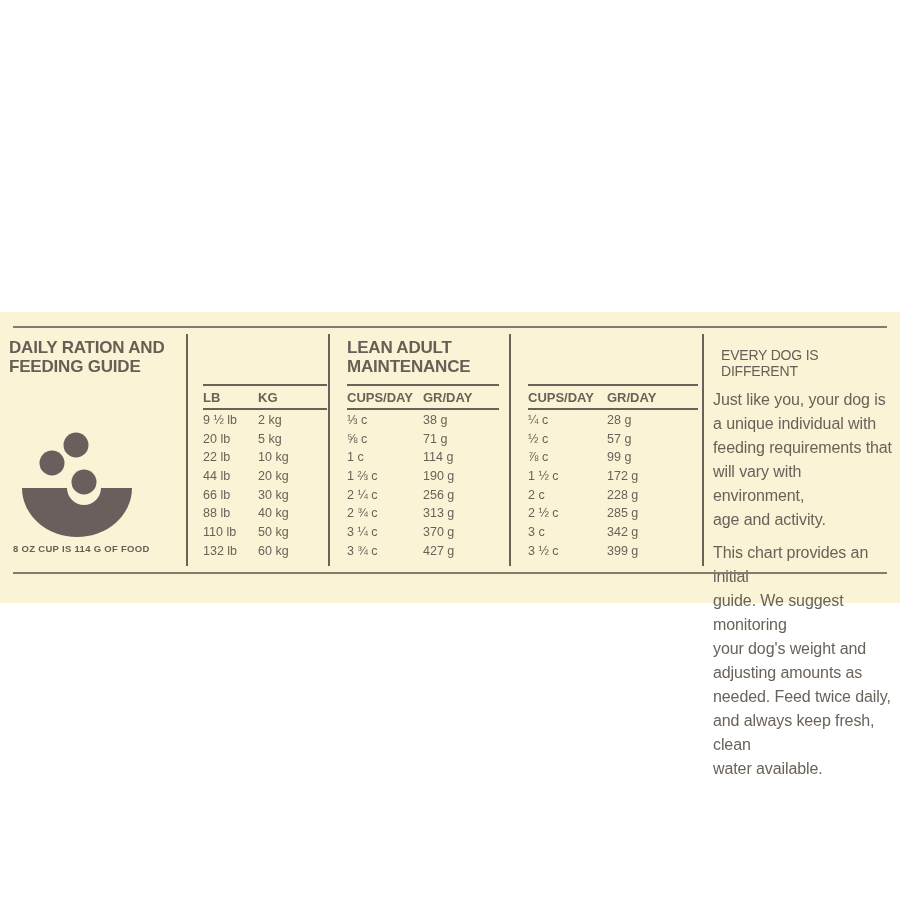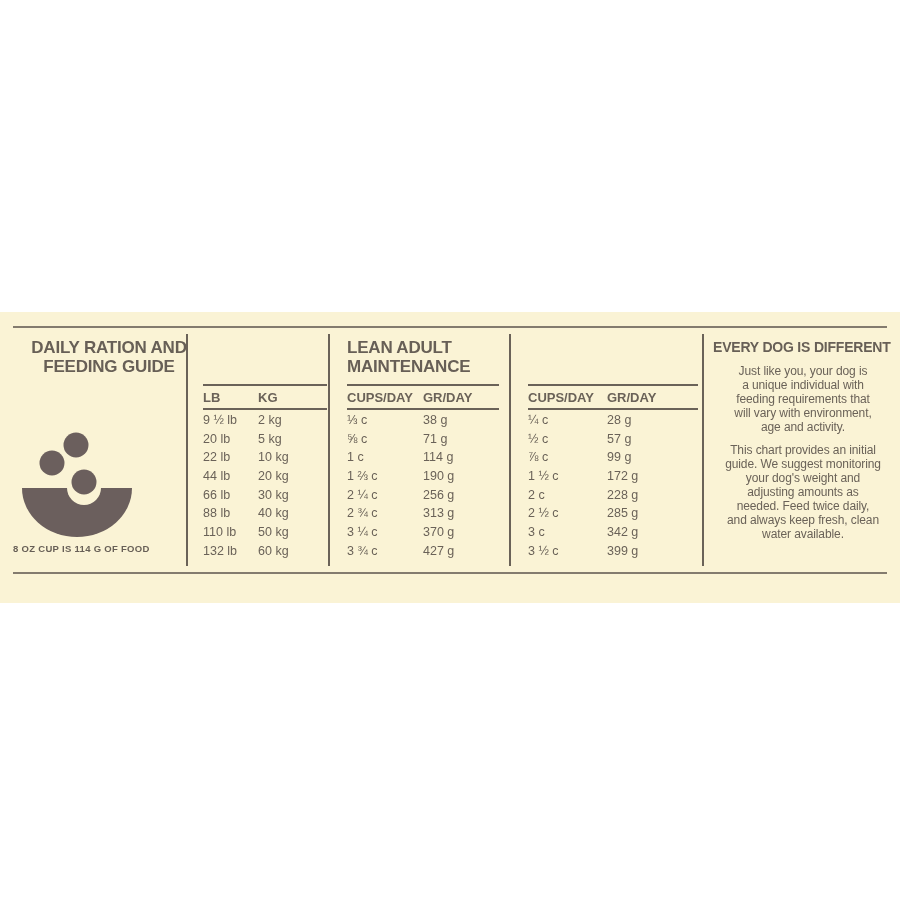--- a/index.html
+++ b/index.html
@@ -12,21 +12,21 @@
   .panel{
     position:absolute;left:0;top:312px;width:900px;height:291px;
     background:#FAF3D5;color:#6A6258;
   }
   .hrule{position:absolute;left:13px;width:874px;height:2px;background:#837B6E;}
   .hrule.top{top:14px;}
   .hrule.bottom{top:260px;}
   .vrule{position:absolute;top:22px;height:232px;width:2px;background:#6A6258;}
 
   
-  .intro{position:absolute;left:25px;top:26px;width:168px;text-align:center;}
+  .intro{position:absolute;left:9px;top:26px;width:168px;}
   .big-title{
     font-size:17px;line-height:19px;font-weight:700;letter-spacing:-0.2px;
     white-space:pre-line;color:#675F56;margin:0;
   }
   .bowl{position:absolute;left:22px;top:120px;}
   .cup-note{
     position:absolute;left:13px;top:231px;font-size:9.5px;font-weight:700;
     letter-spacing:0.3px;color:#675F56;
   }
 
@@ -41,25 +41,24 @@
   .col-dog{left:203px;width:124px;}
   .col-dog .c1{width:55px;}
   .col-lean{left:347px;width:152px;}
   .col-lean .c1{width:76px;}
   .col-ow{left:528px;width:170px;}
   .col-ow .c1{width:79px;}
   .c2{flex:1;}
 
   
   .sidebar{position:absolute;left:713px;top:27px;width:180px;}
-  .sb-title{font-size:14px;font-weight:700;margin:0;color:#675F56;letter-spacing:-0.2px;}
+  .sb-title{font-size:14px;font-weight:400;margin:8px;color:#675F56;letter-spacing:-0.2px;}
   .sidebar p{
-    margin:9px 0 0 0;font-size:12px;line-height:14px;white-space:pre-line;
+    margin:9px 0 0 0;font-size:16px;line-height:24px;white-space:pre-line;
     letter-spacing:-0.1px;
-    text-align:center;
   }
 
   .footnote{
     position:absolute;left:13px;top:265px;width:874px;
     font-size:12.5px;letter-spacing:-0.1px;
   }
 </style>
 </head>
 <body>
 

